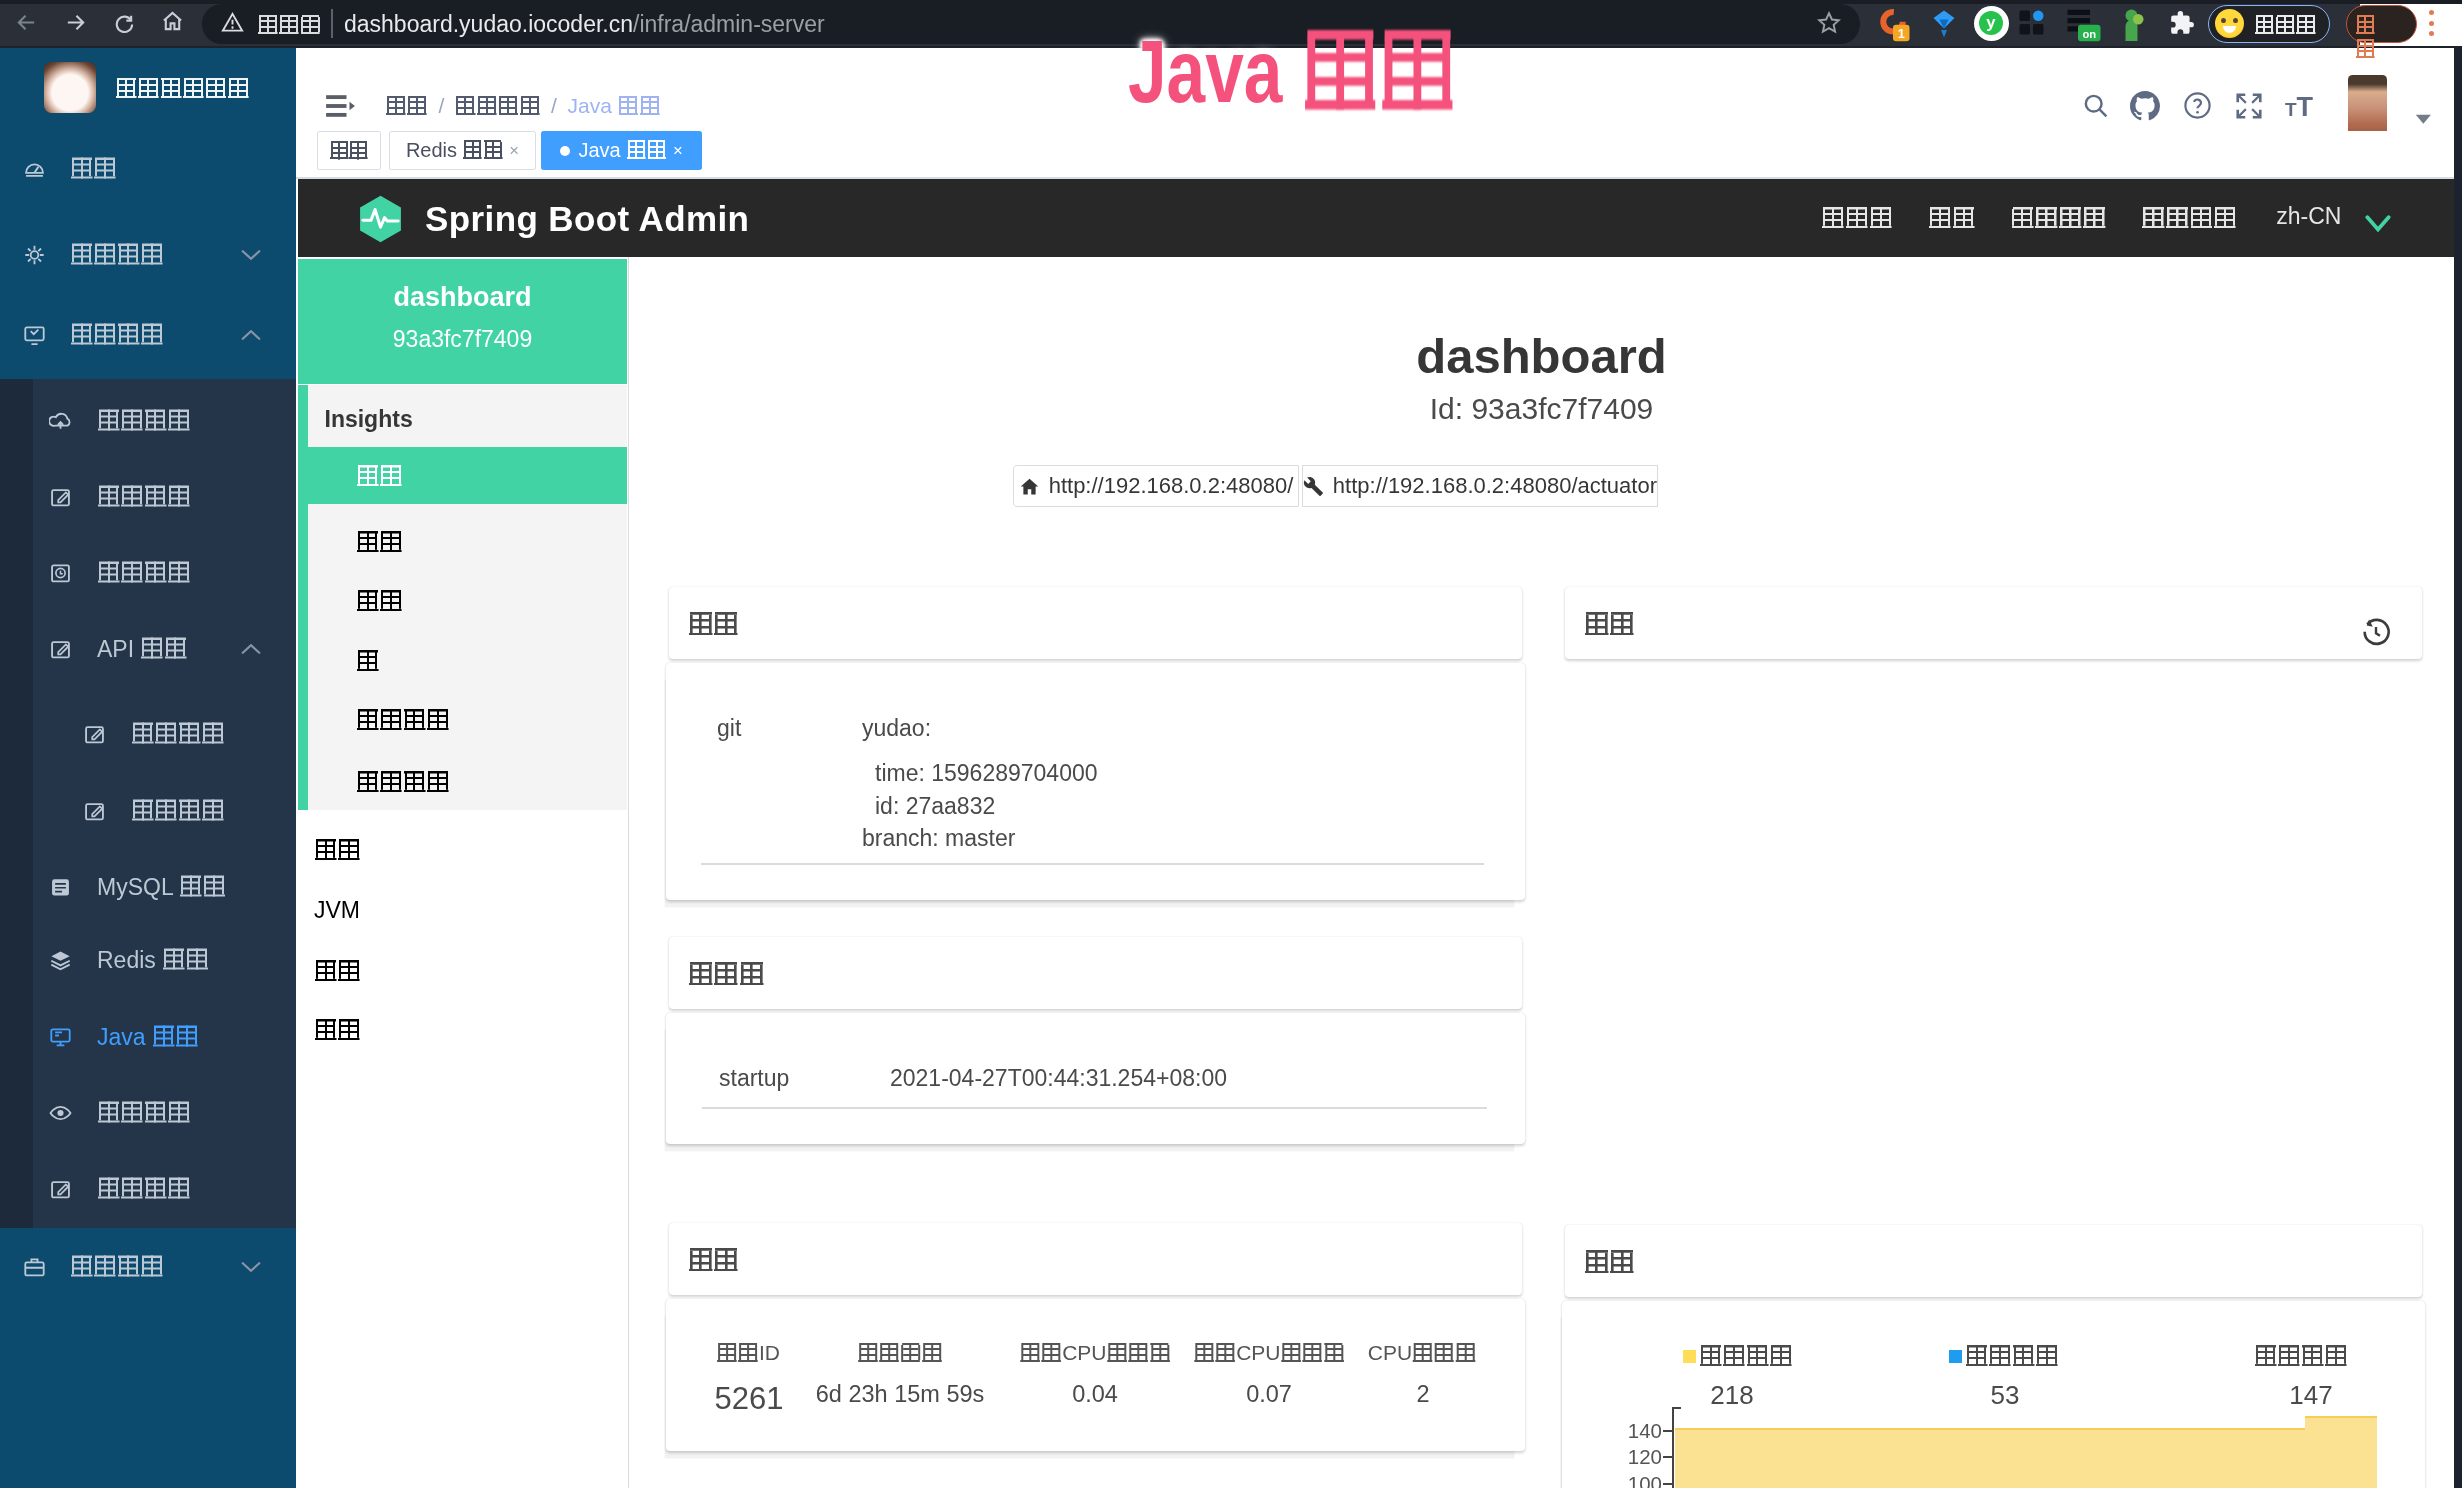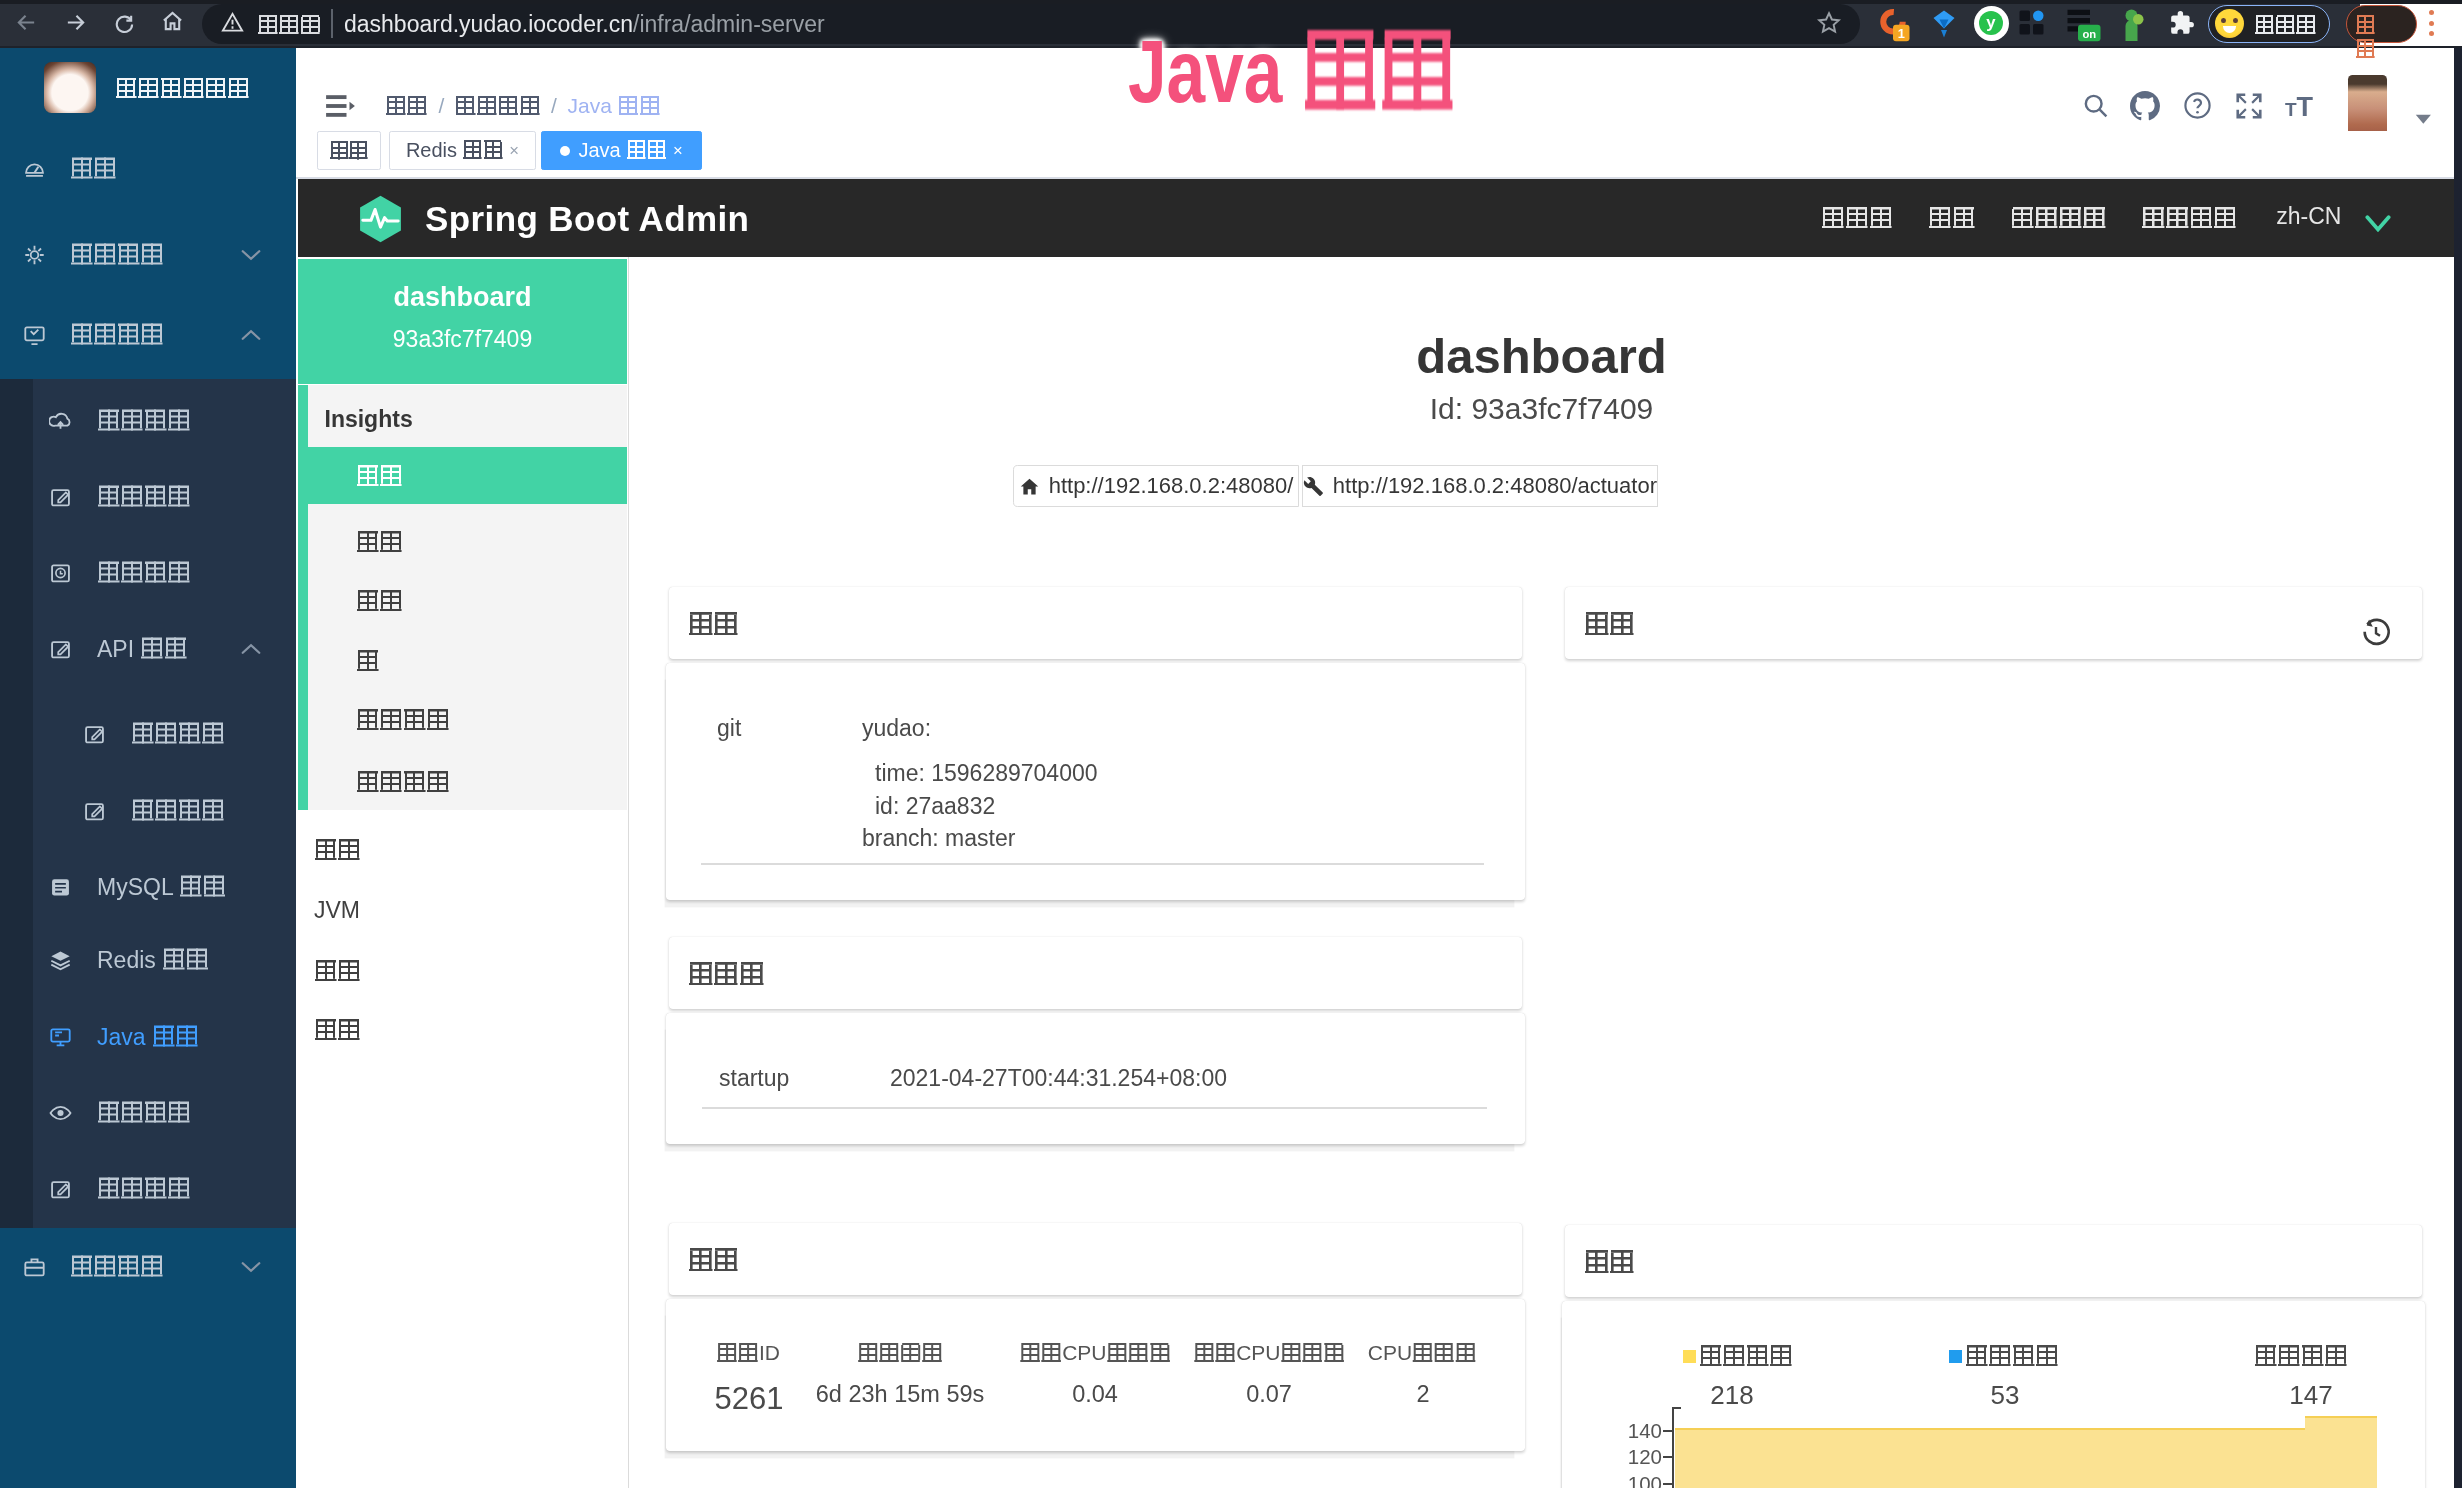--- a/index.html
+++ b/index.html
@@ -23,21 +23,21 @@
 .mi .txt{position:absolute;top:50%;transform:translateY(-50%);white-space:nowrap;}
 .mi svg.ic{position:absolute;top:50%;transform:translateY(-50%);}
 .chev{position:absolute;left:241px;top:50%;transform:translateY(-50%);}
 #hdr{left:296px;top:48px;width:2158px;height:83px;background:#fff;border-bottom:0.8px solid #ededed;margin-top:16px;}
 #tabs{left:296px;top:131px;width:2158px;height:46px;background:#fff;}
 #tabline{left:296px;top:177px;width:2158px;height:2.3px;background:#d8dce5;}
 .tab{position:absolute;top:0;height:39px;background:#fff;border:0.8px solid #d8dce5;color:#495060;font-size:20px;display:flex;align-items:center;justify-content:center;border-radius:2.3px;}
 #sbahead{left:298px;top:179px;width:2156px;height:78px;background:#282828;text-align:center;}
 #sbaside{left:298px;top:257px;width:331px;height:1232px;background:#fff;}
 #sbaborder{left:628px;top:257px;width:1.5px;height:1232px;background:#dbdbdb;}
-.sbi{position:absolute;font-size:23px;color:#404040;}
+.sbi{position:absolute;font-size:23px;color:#000000;}
 #content{left:629px;top:257px;width:1825px;height:1232px;background:#fff;}
 .card{position:absolute;}
 .chead{position:absolute;left:3px;top:0;width:calc(100% - 6px);background:#fff;box-shadow:0 1.5px 3px rgba(10,10,10,.18),0 0 0.8px rgba(10,10,10,.14);border-radius:3.8px;}
 .cbody{position:absolute;left:0;width:100%;background:#fff;box-shadow:0 1.5px 3px rgba(10,10,10,.18),0 0 0.8px rgba(10,10,10,.14),-6px 12px 0 -4.6px #f2f2f2;border-radius:3.8px;}
 .ctitle{position:absolute;font-size:25px;font-weight:700;color:#4a4a4a;}
 .hr{position:absolute;height:1.5px;background:#dbdbdb;}
 .ctr{transform:translateX(-50%);white-space:nowrap;}
 </style></head>
 <body>
 <div id="page">

